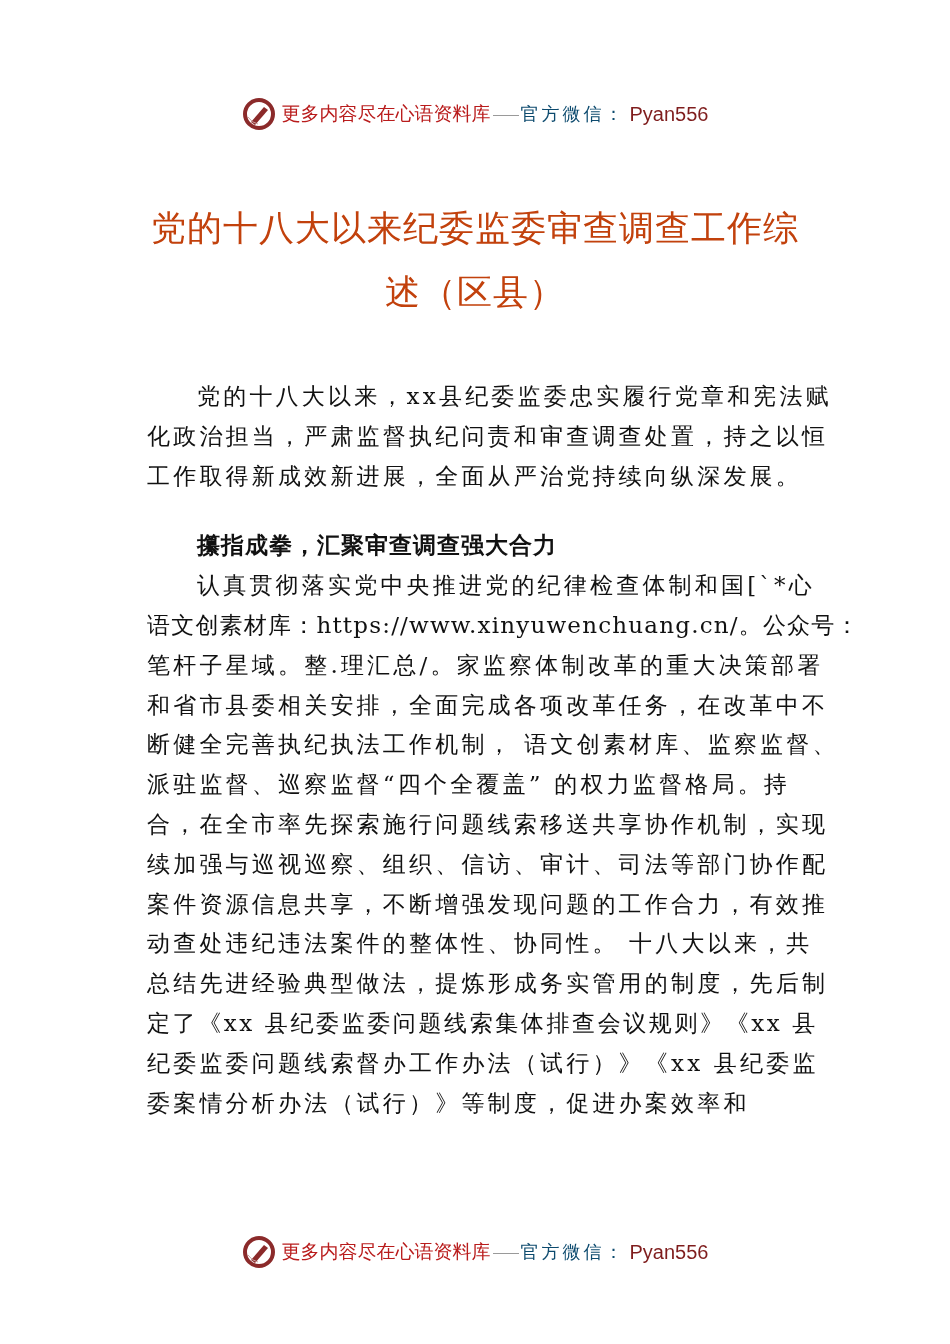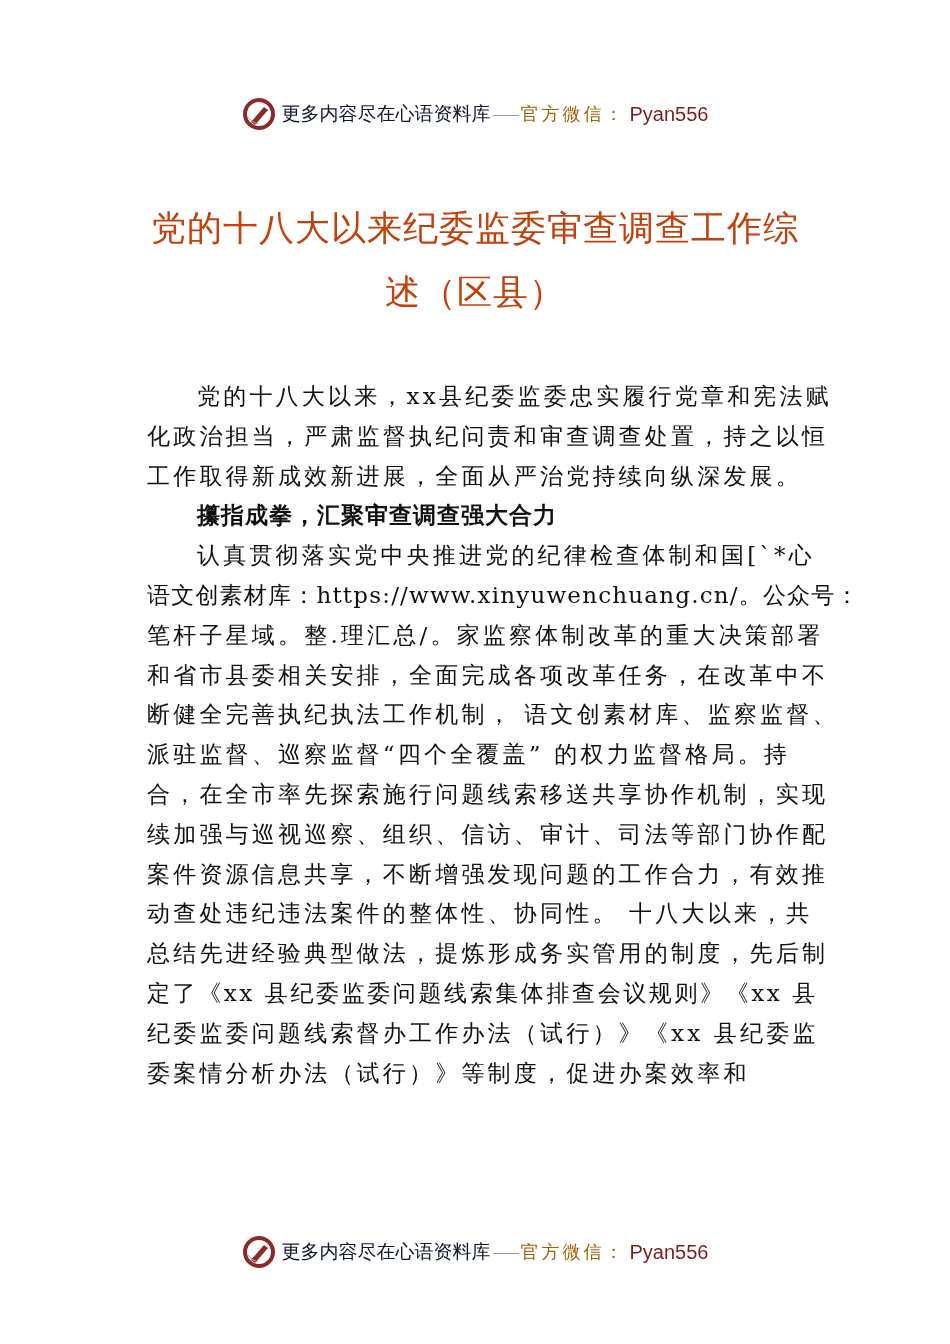--- a/index.html
+++ b/index.html
@@ -28,36 +28,36 @@
     .watermark.bottom { top: 1232px; }
     .wm-logo {
       width: 34px;
       height: 34px;
       margin-right: 6px;
       display: inline-block;
     }
     .wm-red {
       font-family: Liberation Mono, monospace;
       font-size: 19px;
-      color: #0f172a;
+      color: #b91c1c;
       letter-spacing: 0px;
     }
     .wm-dash {
       display: inline-block;
       width: 26px;
       height: 1px;
       background: #9a9a9a;
       margin: 0 2px;
       position: relative;
       top: 1px;
     }
     .wm-gray {
       font-family: "DejaVu Serif", "Liberation Serif", serif;
       font-size: 18px;
-      color: #a16207;
+      color: #0c4a6e;
       letter-spacing: 3px;
     }
     .wm-id {
       font-family: Liberation Sans, sans-serif;
       font-size: 20px;
       color: #7f1d1d;
       margin-left: 4px;
     }
     .title {
       position: absolute;
@@ -86,20 +86,21 @@
       white-space: nowrap;
       letter-spacing: 3.2px;
       font-family: "DejaVu Serif", "Liberation Serif", serif;
     }
     .indent { padding-left: 50px; }
     .heading {
       font-family: "DejaVu Sans", "Liberation Sans", sans-serif;
       font-weight: bold;
       letter-spacing: 1px;
       font-size: 23px;
+      margin-top: 30px;
     }
   </style>
 </head>
 <body>
 
 <div class="watermark top">
   <svg class="wm-logo" viewBox="0 0 34 34">
     <circle cx="17" cy="17" r="14" fill="none" stroke="#8b2a2a" stroke-width="4"></circle>
     <path d="M9 25 L22 10 L26 13 L13 28 Z" fill="#8b2a2a"></path>
     <path d="M6 20 Q10 26 16 27" fill="none" stroke="#c9a0a0" stroke-width="1"></path>

